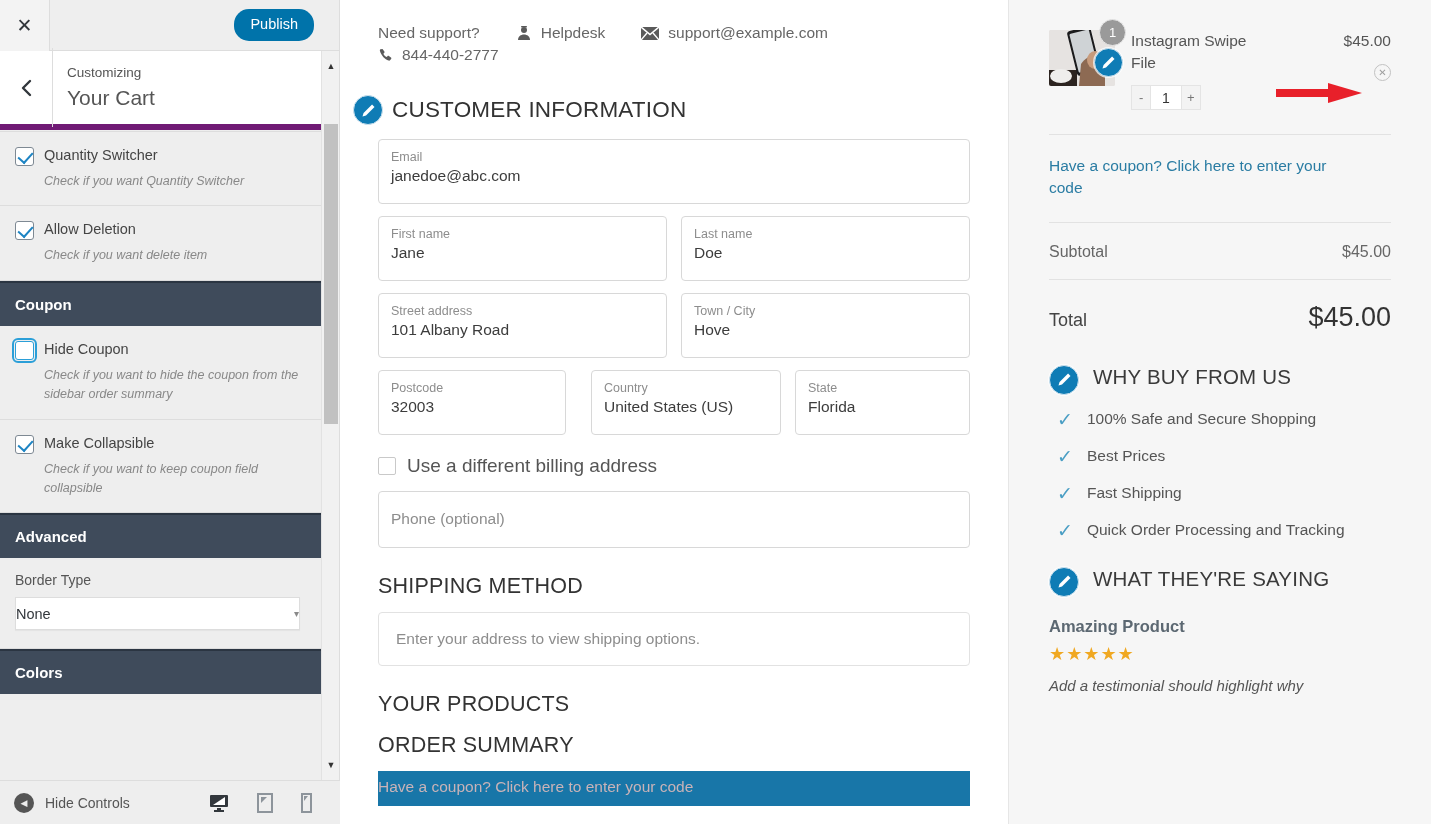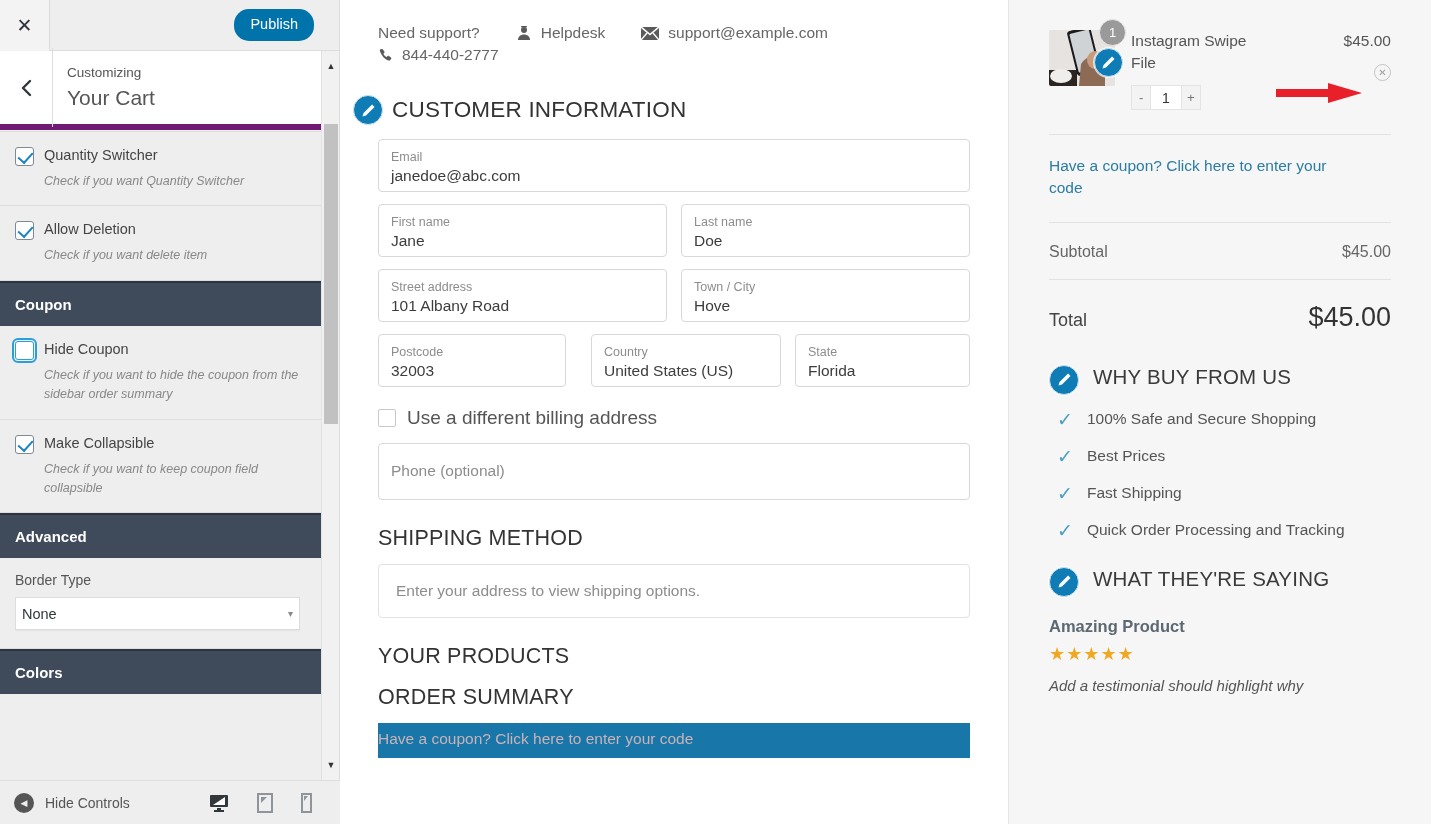--- a/index.html
+++ b/index.html
@@ -77,21 +77,21 @@
   }
   .cz-section {
     background: #3f4b5b; color: #fff; font-size: 15px; font-weight: bold;
     padding: 13px 15px; cursor: pointer;
     border-top: 2px solid #2b3542;
   }
   .cz-field { padding: 14px 15px 18px; border-bottom: 1px solid #ddd; background:#eee; }
   .cz-flabel { font-size: 14px; color: #555; margin-bottom: 9px; display:block; }
   .cz-select {
     width: 285px; height: 33px; background: #fff; border: 1px solid #ddd;
-    font-size: 14.5px; color: #32373c; padding: 0 6px; display: flex;
+    font-size: 14.5px; color: #32373c; padding: 0 0; display: flex;
     align-items: center; justify-content: space-between; cursor: pointer;
     box-shadow: 0 1px 1px rgba(0,0,0,.04);
   }
   .cz-select .caret { color:#8a8a8a; font-size: 10px; }
 
   
   .cz-scrollbar {
     position: absolute; top: 51px; right: 0; width: 18px; bottom: 44px;
     background: #f1f1f1; border-left: 1px solid #e2e2e2;
   }
@@ -144,21 +144,21 @@
     width: 30px; height: 30px; border-radius: 50%; background: #0f7cb5;
     border: 1px solid #cfe3ef; display: flex; align-items: center;
     justify-content: center; cursor: pointer; flex: 0 0 30px;
     box-shadow: 0 0 0 1px rgba(255,255,255,.7);
   }
   .edit-pencil svg { width: 15px; height: 15px; fill: #fff; }
 
   .form { padding: 0 38px 0 38px; }
   .fld {
     border: 1px solid #d8d8d8; border-radius: 4px; background: #fff;
-    padding: 8px 12px 10px; height: 53px; position: relative;
+    padding: 8px 12px 10px; height: 65px; position: relative;
   }
   .fld .lab { font-size: 12.5px; color: #8d8d8d; line-height: 1.45; display:block; }
   .fld .val { font-size: 15.5px; color: #3c3c3c; line-height: 1.35; display:block; }
   .fld.empty { display: flex; align-items: center; height: 57px; }
   .fld.empty .ph { font-size: 15.5px; color: #8d8d8d; }
   .row { display: flex; gap: 14px; margin-top: 12px; }
   .row > * { flex: 1; }
   .w-postcode { flex: 0 0 188px; }
   .w-country { flex: 0 0 190px; margin-left: 11px; }
   .w-state { flex: 1; }

